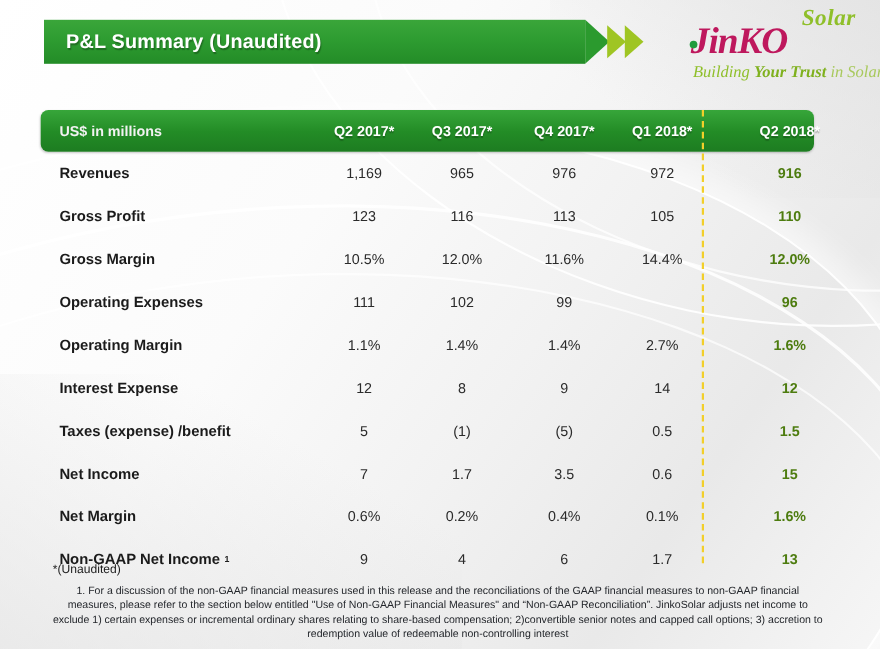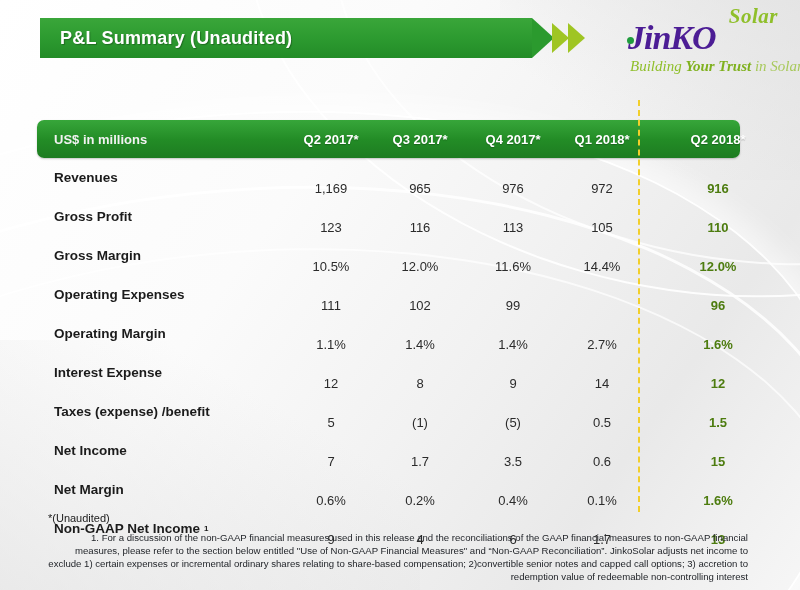--- a/index.html
+++ b/index.html
@@ -108,21 +108,21 @@
     font-style:italic; font-weight:bold;
     font-size:21px;
     color:#8fbf2a;
     letter-spacing:0.5px;
   }
   .logo-main {
     position:absolute; left:4px; top:15px;
     font-family:"Liberation Serif", serif;
     font-style:italic; font-weight:bold;
     font-size:34px;
-    color:#4c1d95;
+    color:#be185d;
     letter-spacing:-1px;
     white-space:nowrap;
   }
   .logo-dot {
     position:absolute; left:-1px; top:18px;
     width:7px; height:7px; border-radius:50%;
     background:#1f9c3d;
   }
   .logo-tag {
     position:absolute; left:6px; top:54px;
@@ -138,21 +138,20 @@
   
   .table-zone {
     position:absolute; left:37px; top:100px; width:703px;
   }
   .thead {
     position:relative;
     height:38px;
     border-radius:7px;
     background:linear-gradient(180deg,#37a63a 0%, #238c26 52%, #1d7c21 100%);
     box-shadow:0 1px 2px rgba(0,0,0,0.22);
-    margin-top:20px;
   }
   .row {
     position:relative;
     height:39px;
   }
   .cell-label {
     position:absolute; left:0; top:0; height:100%;
     display:flex; align-items:center;
     padding-left:17px;
     font-size:13px; font-weight:bold;
@@ -172,21 +171,21 @@
     position:absolute; top:0; height:100%;
     display:flex; align-items:center; justify-content:center;
     font-size:13px;
     white-space:nowrap;
   }
   .thead .cell-val {
     color:#ffffff; font-weight:bold;
     text-shadow:0 1px 1px rgba(0,0,0,0.25);
   }
   .thead .cell-val.dim { font-weight:bold;text-align:center; }
-  .row .cell-val { color:#2b2b2b; font-weight:normal;margin-top:11px; }
+  .row .cell-val { color:#2b2b2b; font-weight:normal; }
   .row .cell-val.hl { color:#4d7c0f; font-weight:bold; }
 
   
   .c0 { left:256px; width:76px; }   
   .c1 { left:345px; width:76px; }   
   .c2 { left:438px; width:76px; }   
   .c3 { left:527px; width:76px; }   
   .c4 { left:643px; width:76px; }   
 
   
@@ -199,21 +198,21 @@
 
   
   .fn-unaudited {
     position:absolute; left:48px; top:512px;
     font-size:11px; color:#1b1b1b;
   }
   .fn-block {
     position:absolute; left:48px; top:531px; width:700px;
     font-size:9.6px; line-height:13px;
     color:#23262b;
-    text-align:right;
+    text-align:center;
   }
 </style>
 </head>
 <body>
 
 <div id="slide">
 
   <div class="bg-base"></div>
   <div class="swoosh sw1"></div>
   <div class="swoosh sw2"></div>

